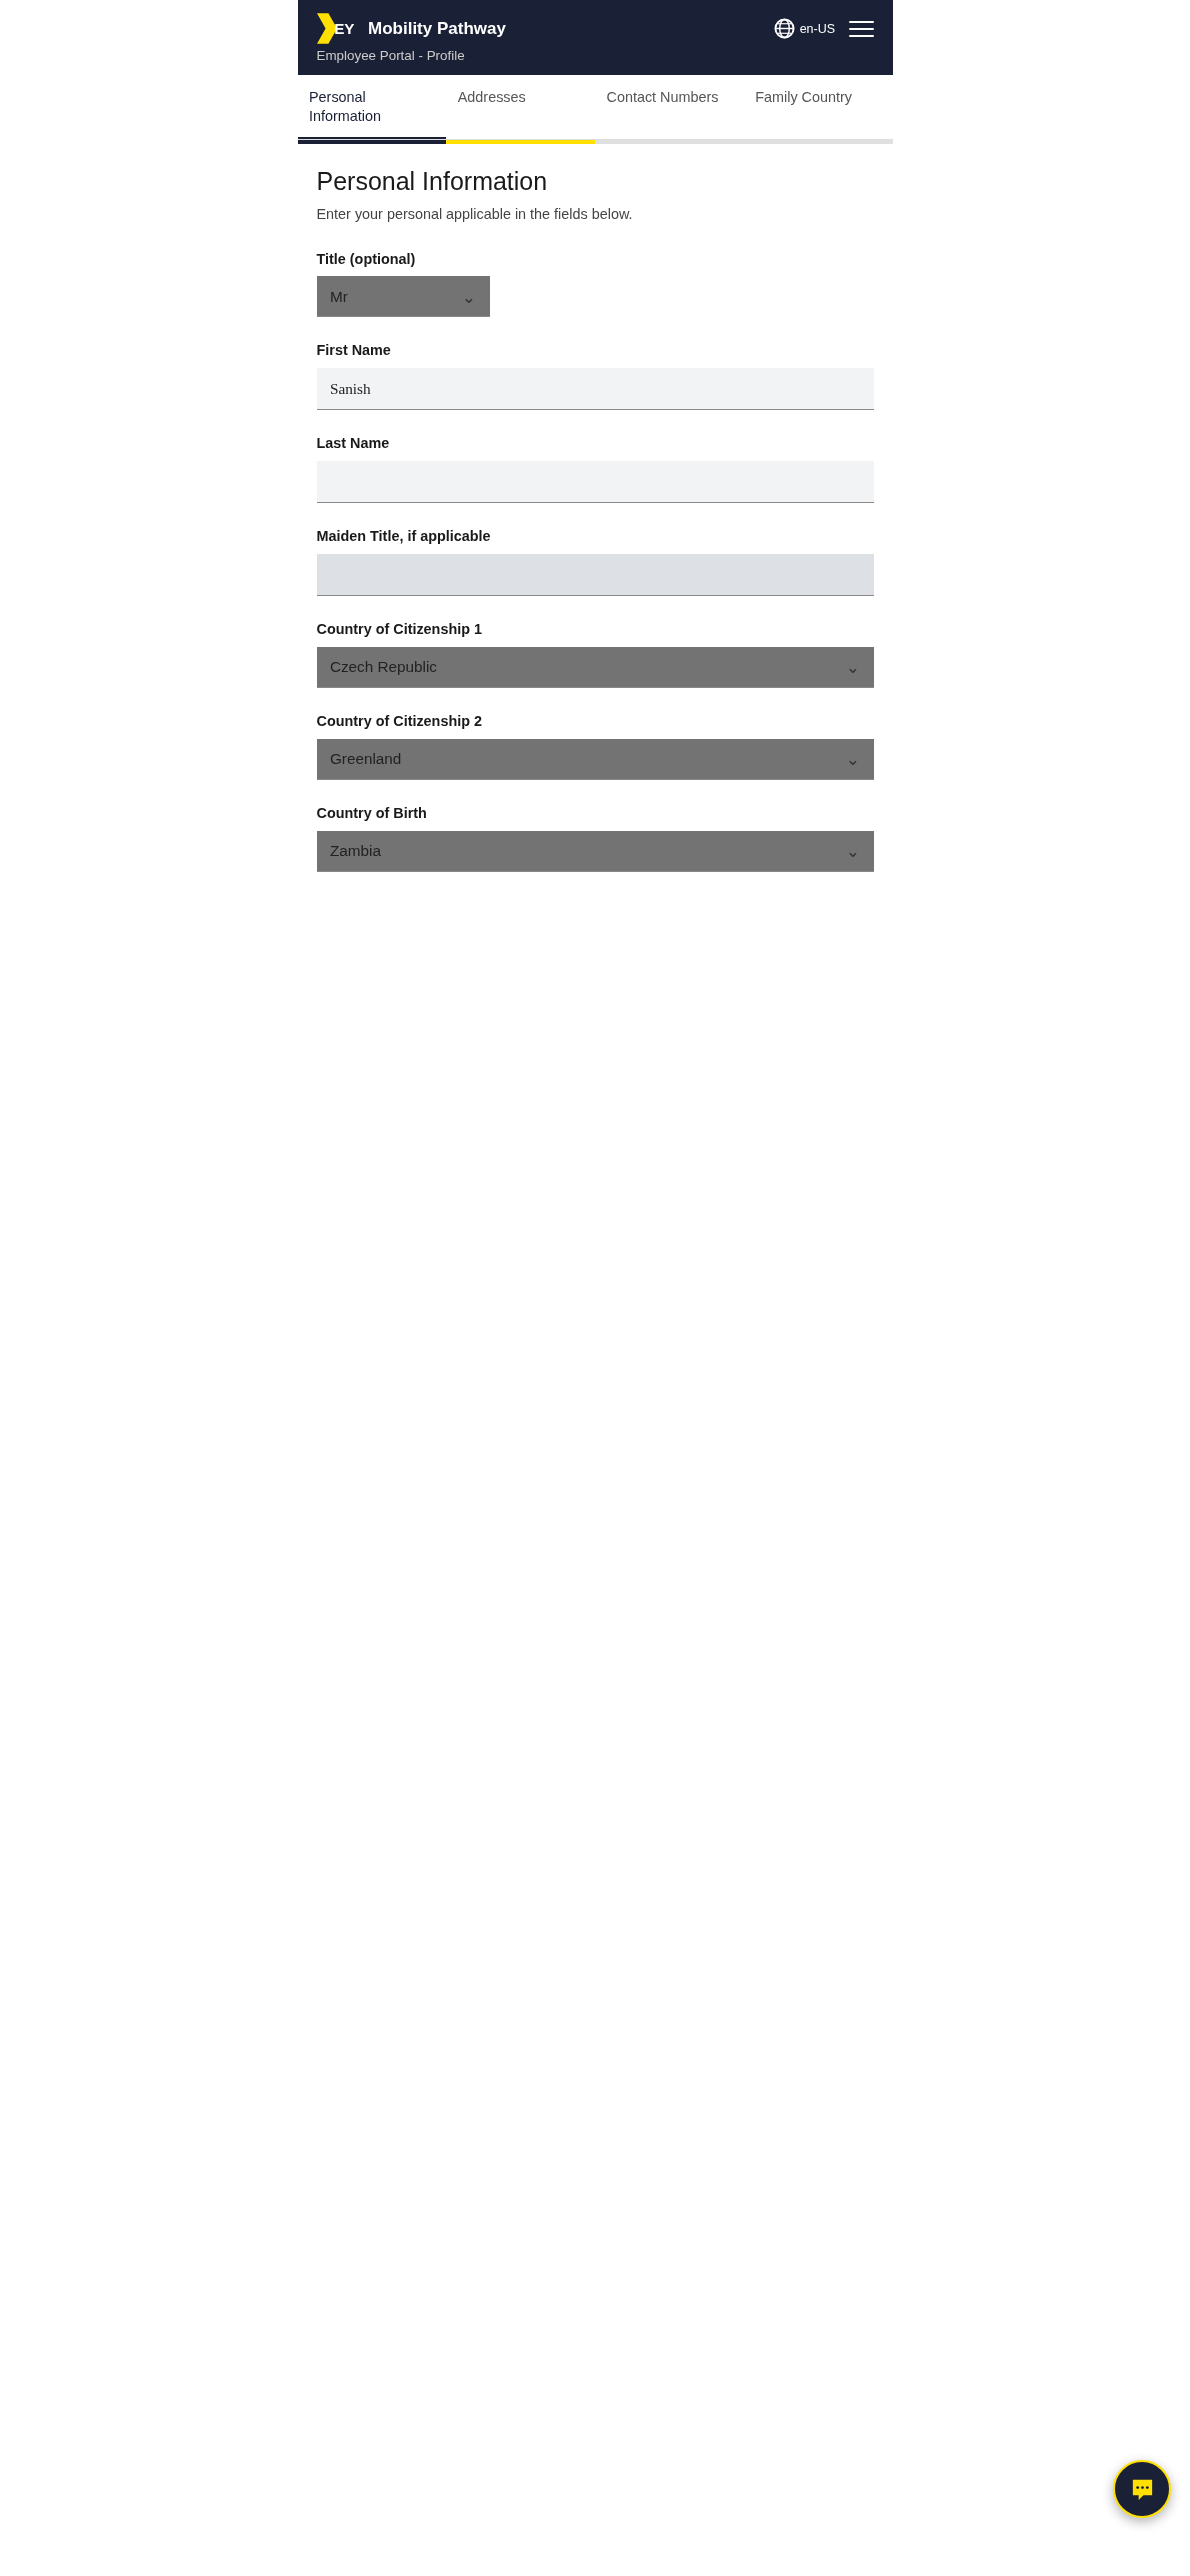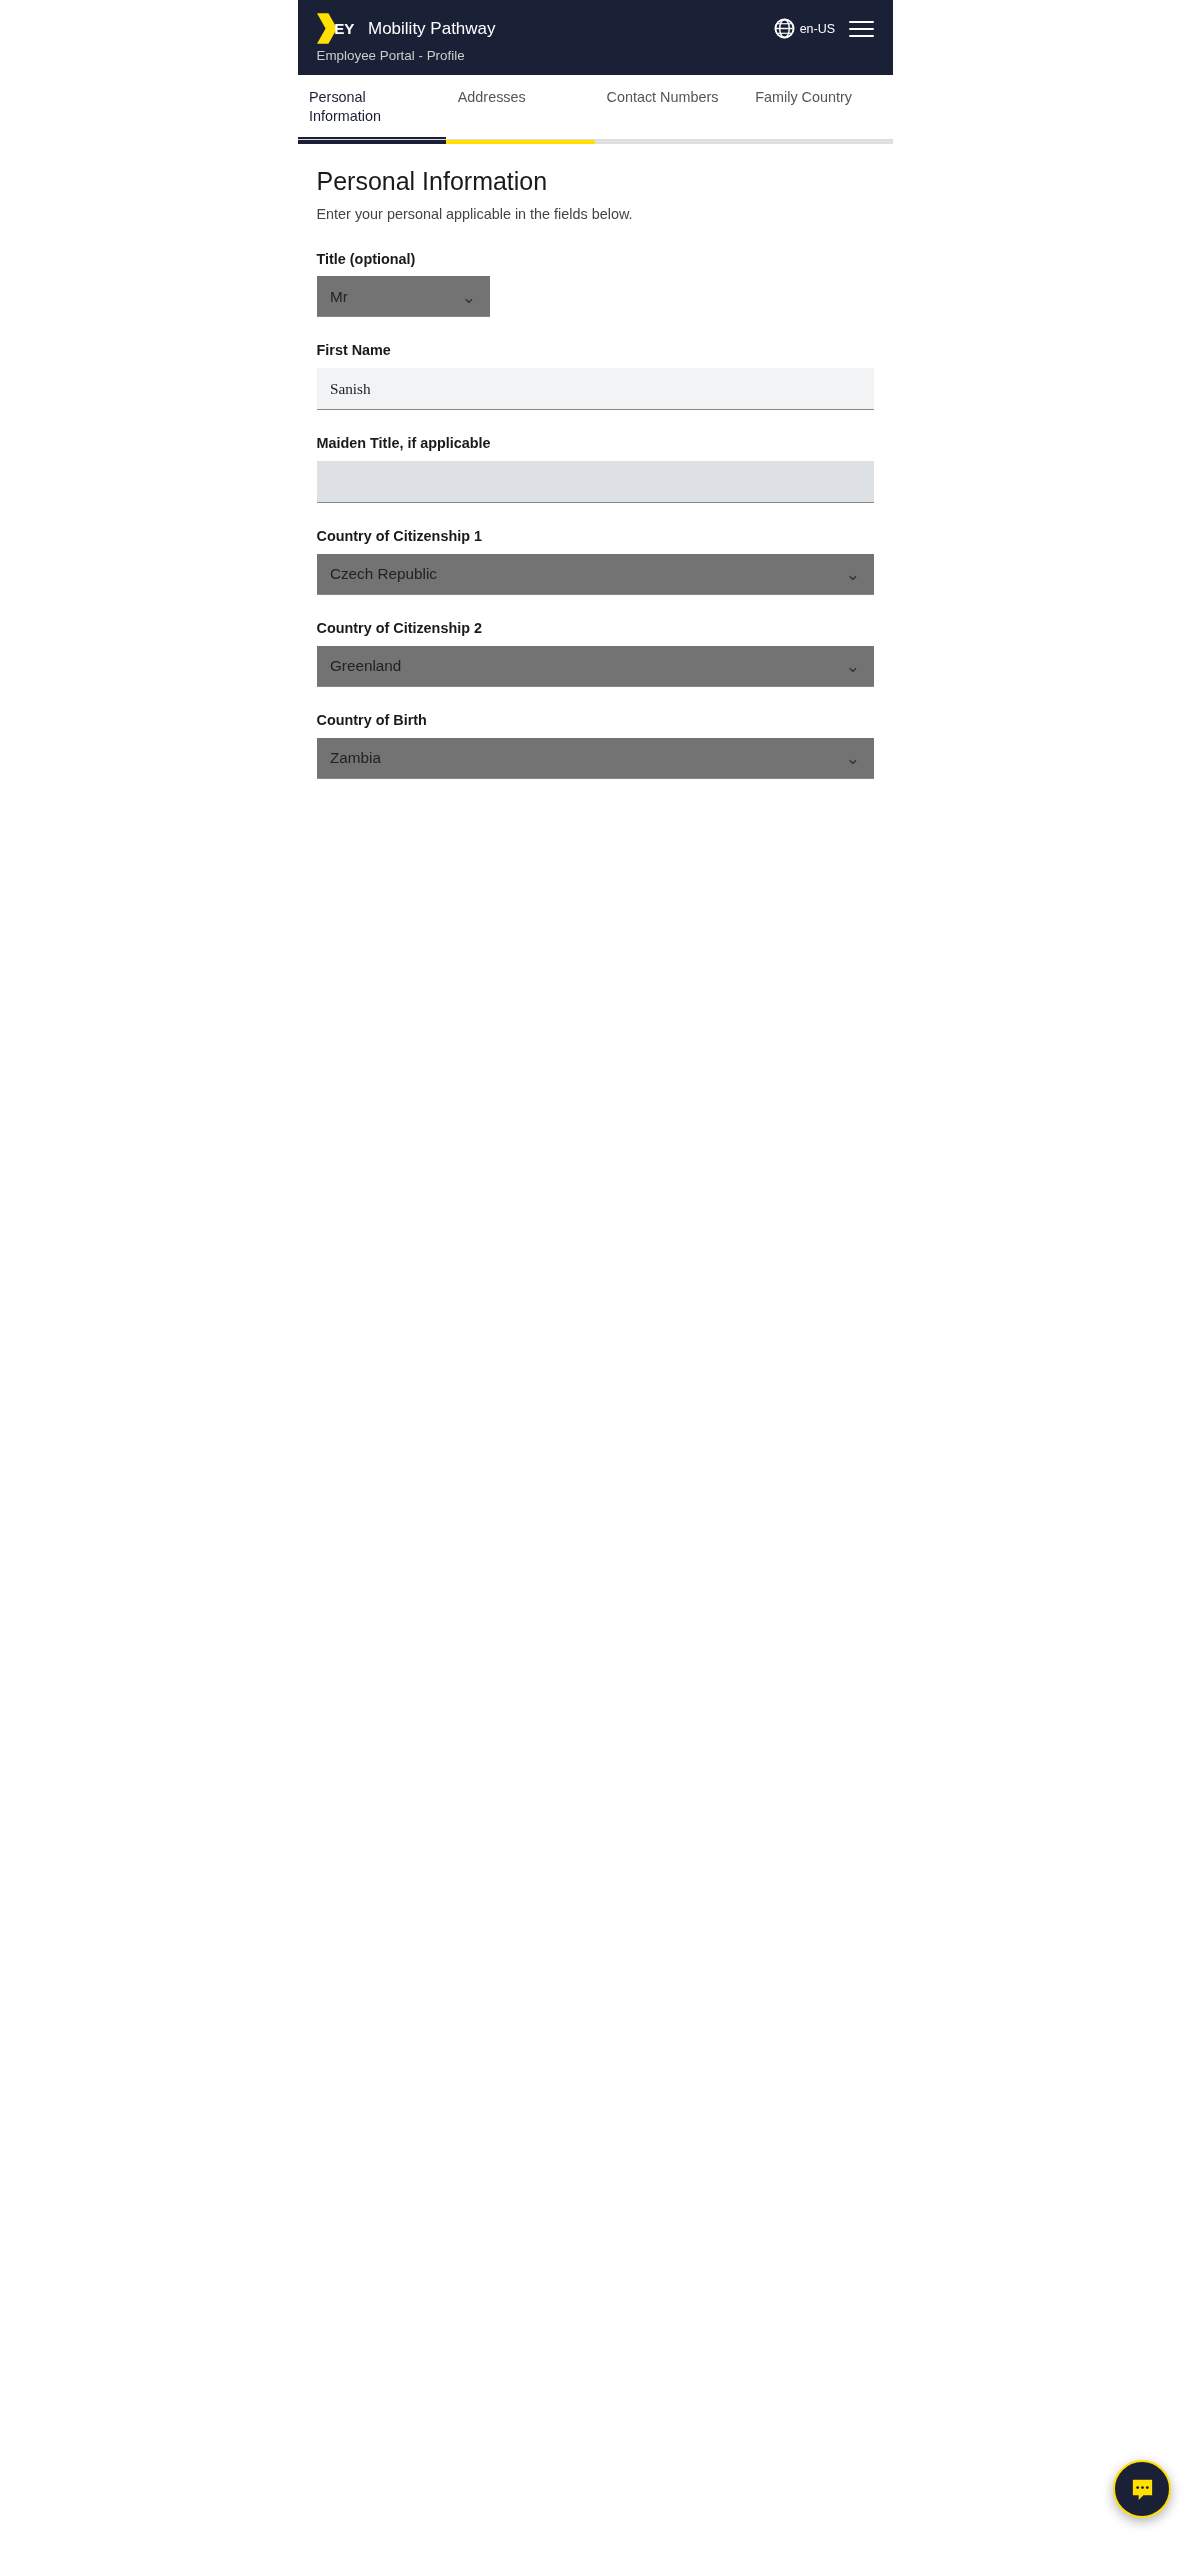--- a/index.html
+++ b/index.html
@@ -28,21 +28,21 @@
 
     .logo-area {
       display: flex;
       align-items: center;
       gap: 11.5px;
     }
 
     .app-title {
       color: #fff;
       font-size: 17px;
-      font-weight: 400;
+      font-weight: 700;
     }
 
     .header-right {
       display: flex;
       align-items: center;
       gap: 13.4px;
     }
 
     .lang-badge {
       display: flex;
@@ -308,20 +308,24 @@
       <span class="chevron-down">⌄</span>
     </div>
   </div>
 
   <div class="field-group">
     <div class="field-label">First Name</div>
     <input type="text" class="field-input" value="Sanish" style="">
   </div>
 
 
+  <div class="field-group">
+    <div class="field-label">Last Name</div>
+    <input type="text" class="field-input" value="" style="">
+  </div>
 
   <div class="field-group">
     <div class="field-label">Maiden Title, if applicable</div>
     <input type="text" class="field-input maiden-name-input" value="" style="">
   </div>
 
   <div class="field-group">
     <div class="field-label">Country of Citizenship 1</div>
     <div class="field-select-wrapper full-width">
       <select class="field-select">

